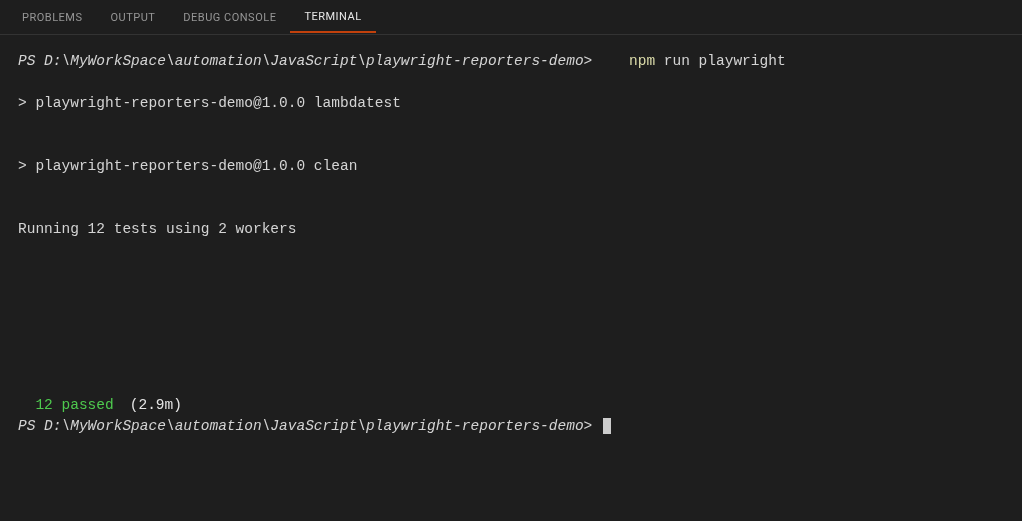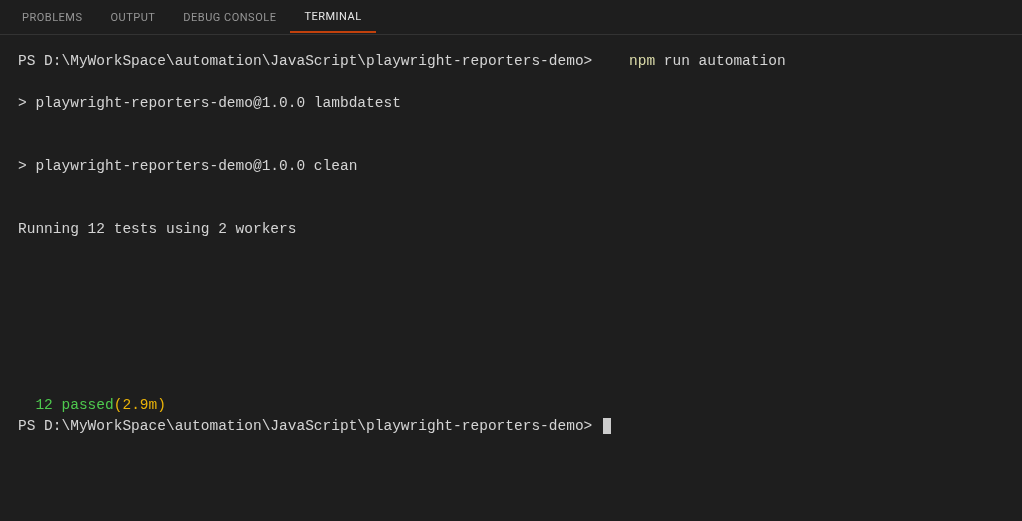--- a/index.html
+++ b/index.html
@@ -42,20 +42,21 @@
       padding: 16px 18px;
       line-height: 1.45;
       font-size: 14.5px;
     }
     .line {
       white-space: pre-wrap;
       color: #d4d4d4;
     }
     .prompt-path {
       color: #d4d4d4;
+      font-style: italic;
     }
     .cmd-yellow {
       color: #dcdcaa;
       margin-left: 28px;
     }
     .cmd-rest {
       color: #d4d4d4;
     }
     .spacer {
       height: 1.45em;
@@ -64,21 +65,22 @@
       display: flex;
       font-family: Liberation Mono, monospace;
     }
     .indent {
       white-space: pre;
     }
     .passed {
       color: #4ec94e;
     }
     .duration {
-      color: #eab308;
+      color: #e5e5e5;
+      margin-left: 16px;
     }
     .cursor-block {
       display: inline-block;
       width: 8px;
       height: 16px;
       background-color: #cccccc;
       vertical-align: text-bottom;
       margin-left: 2px;
     }
     .big-gap {
@@ -89,21 +91,21 @@
 <body>
 
 <div class="tab-bar">
   <div class="tab">PROBLEMS</div>
   <div class="tab">OUTPUT</div>
   <div class="tab">DEBUG CONSOLE</div>
   <div class="tab active">TERMINAL</div>
 </div>
 
 <div class="terminal-content">
-  <div class="line"><span class="prompt-path">PS D:\MyWorkSpace\automation\JavaScript\playwright-reporters-demo&gt; </span><span class="cmd-yellow">npm</span><span class="cmd-rest"> run automation</span></div>
+  <div class="line"><span class="prompt-path">PS D:\MyWorkSpace\automation\JavaScript\playwright-reporters-demo&gt; </span><span class="cmd-yellow">npm</span><span class="cmd-rest"> run playwright</span></div>
   <div class="spacer"></div>
   <div class="line">&gt; playwright-reporters-demo@1.0.0 lambdatest</div>
   <div class="spacer"></div>
   <div class="spacer"></div>
   <div class="line">&gt; playwright-reporters-demo@1.0.0 clean</div>
   <div class="spacer"></div>
   <div class="spacer"></div>
   <div class="line">Running 12 tests using 2 workers</div>
   <div class="big-gap"></div>
   <div class="result-line">

